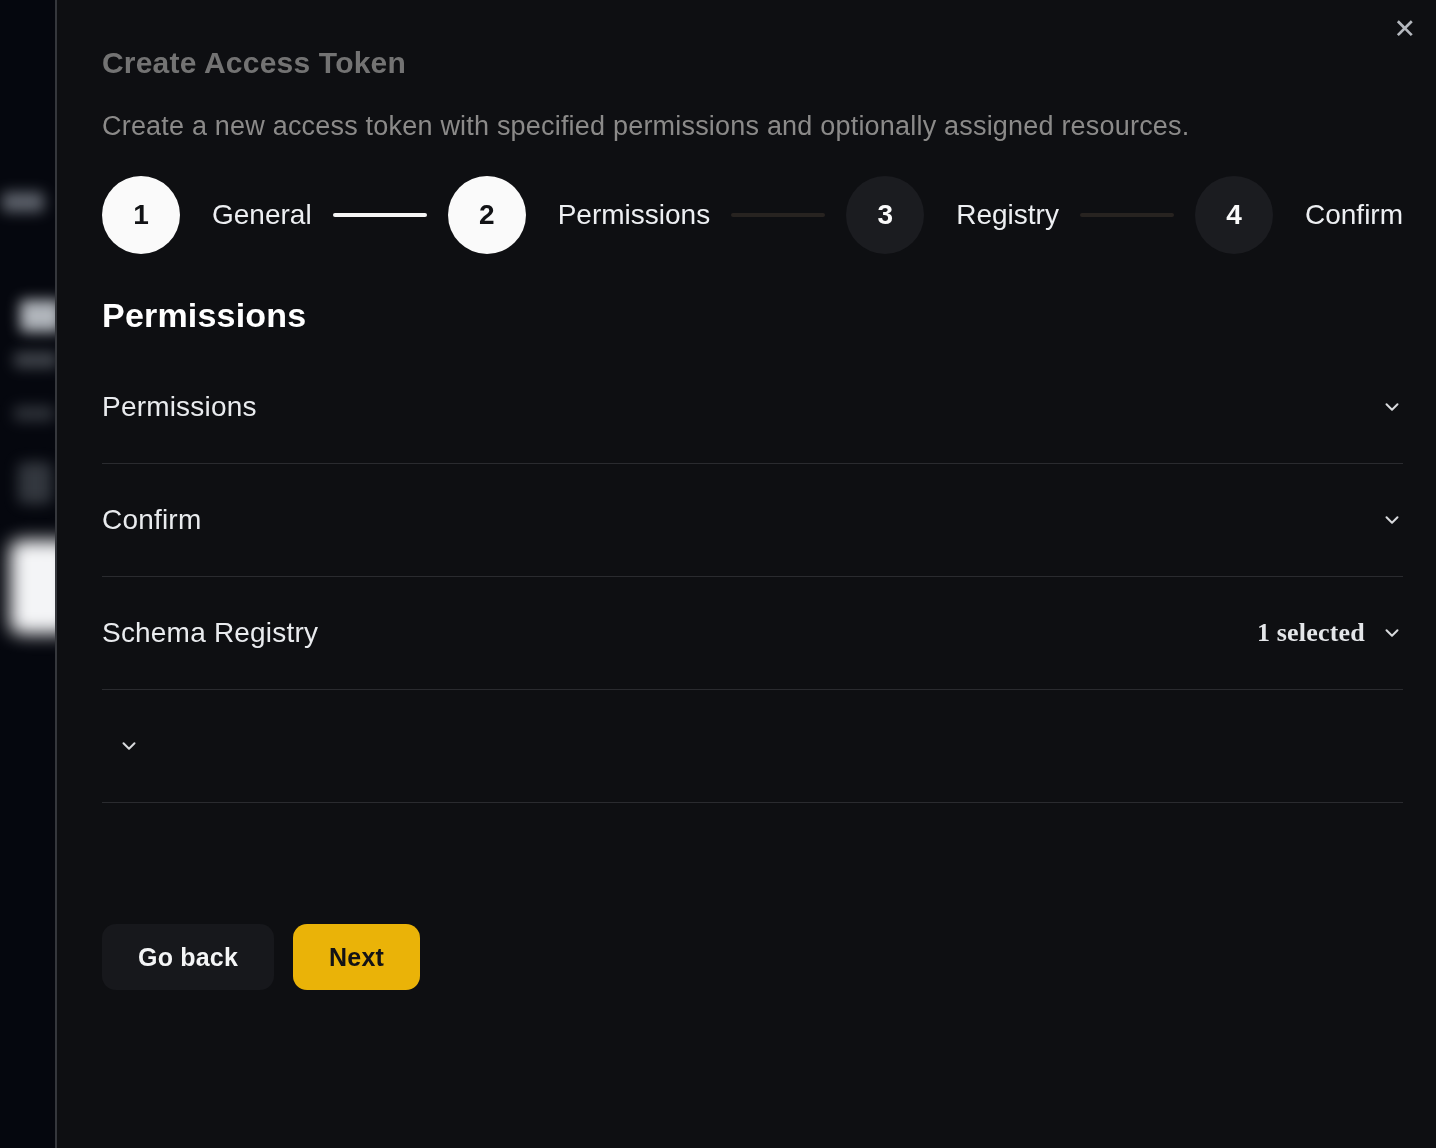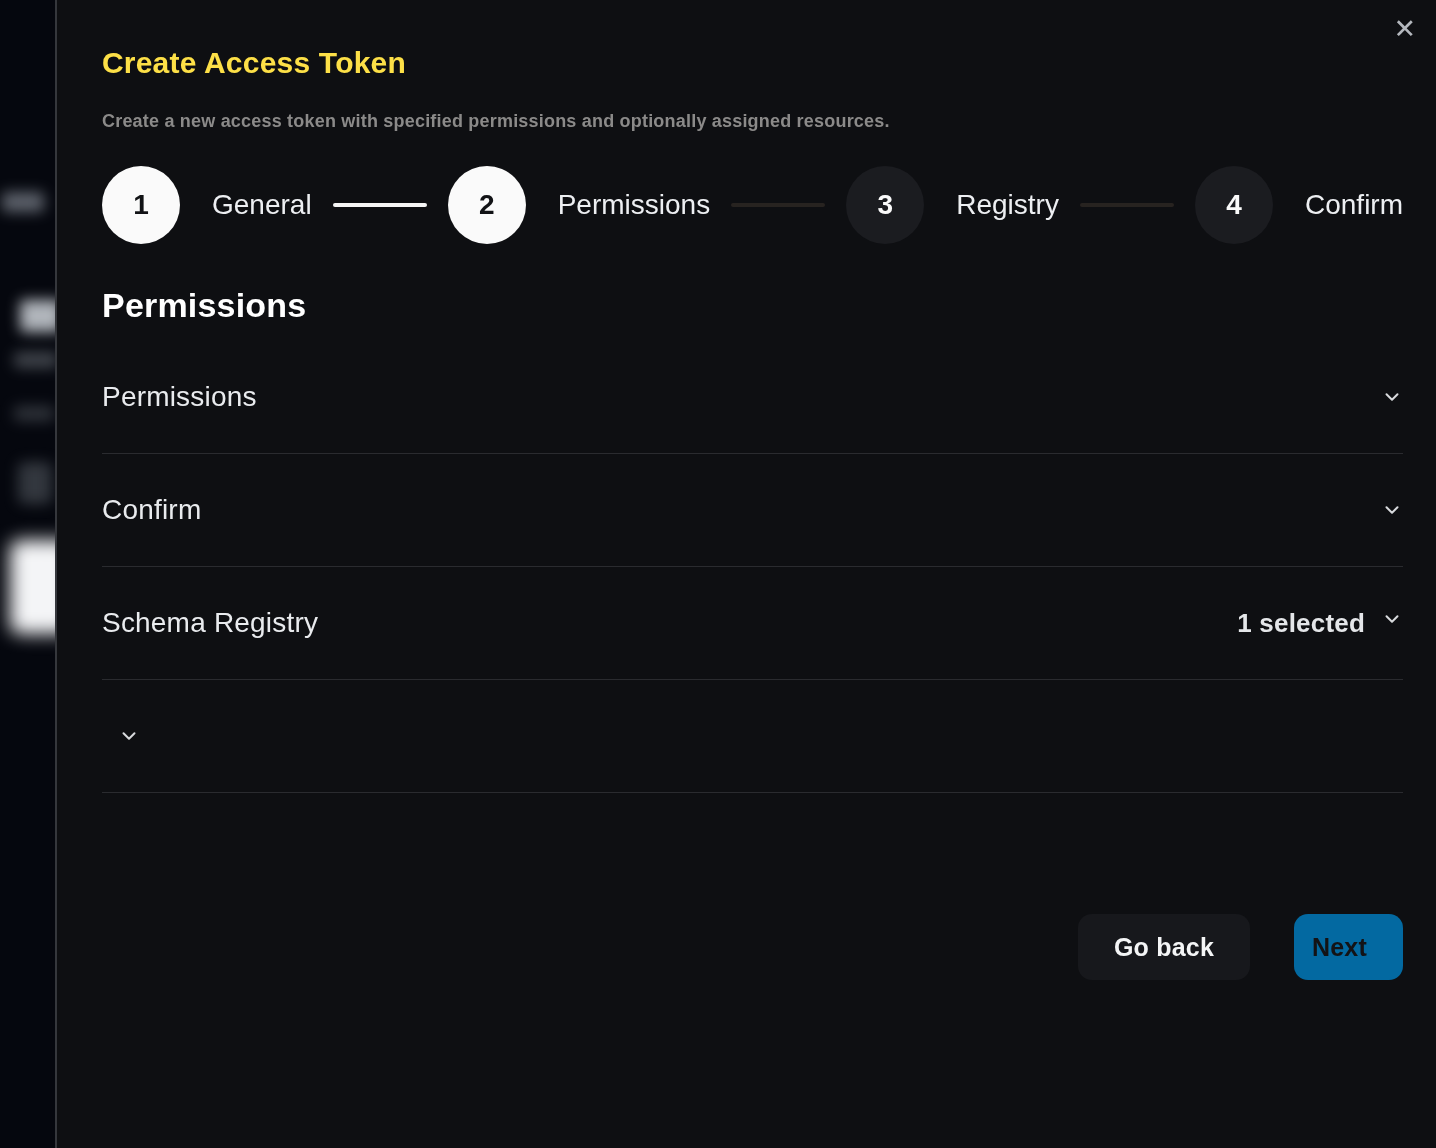--- a/index.html
+++ b/index.html
@@ -30,26 +30,26 @@
     padding: 0 33px 0 45px;
   }
   .close-btn {
     position: absolute; top: 16px; right: 20px;
     font-size: 27px; line-height: 1; color: #b4b8be;
     background: none; border: none; cursor: pointer;
     font-family: "Liberation Sans", sans-serif;
   }
   .modal-title {
     margin-top: 46px;
-    font-size: 30px; font-weight: 700; color: #fde047;
+    font-size: 30px; font-weight: 700; color: #737373;
     letter-spacing: .2px;
   }
   .modal-subtitle {
     margin-top: 31px;
-    font-size: 18px; font-weight: 700; color: #8b8a89;
+    font-size: 27px; font-weight: 400; color: #8b8a89;
     letter-spacing: .2px;
   }
 
   
   .stepper {
     margin-top: 34px;
     display: flex; align-items: center;
     height: 78px; width: 100%;
   }
   .step { display: flex; align-items: center; cursor: pointer; }
@@ -76,37 +76,37 @@
     letter-spacing: .2px;
   }
   .accordion-list { margin-top: 16px; }
   .accordion-row {
     height: 113px;
     display: flex; align-items: center; justify-content: space-between;
     border-bottom: 1px solid #2a2b2f;
     cursor: pointer;
   }
   .accordion-label { font-size: 28px; font-weight: 500; color: #e9ebee; letter-spacing: .2px; }
-  .accordion-right { display: flex; gap: 16px; }
+  .accordion-right { display: flex; align-items: center; gap: 16px; font-family: Liberation Serif, serif; }
   .accordion-badge { font-size: 26px; font-weight: 600; color: #e4e6e9; letter-spacing: .2px; }
   .chev { display: block; }
 
   
   .footer {
     margin-top: 121px;
-    display: flex; justify-content: flex-end; align-items: center; gap: 44px;
+    display: flex; justify-content: flex-start; align-items: center; gap: 19px;
   }
   .btn {
     height: 66px; border: none; border-radius: 14px;
     font-size: 25px; font-weight: 700; cursor: pointer;
     font-family: "Liberation Sans", sans-serif;
     padding: 0 36px; letter-spacing: .2px;
   }
   .btn-secondary { background: #17181c; color: #f4f5f6; }
-  .btn-primary   { background: #0369a1; color: #131316; padding-left: 18px; }
+  .btn-primary   { background: #eab308; color: #131316; }
 </style>
 </head>
 <body>
 
 <div class="stage">
 
   <div class="backdrop">
     <div class="bd bd-nav-text"></div>
     <div class="bd bd-bright"></div>
     <div class="bd bd-dim-text1"></div>

